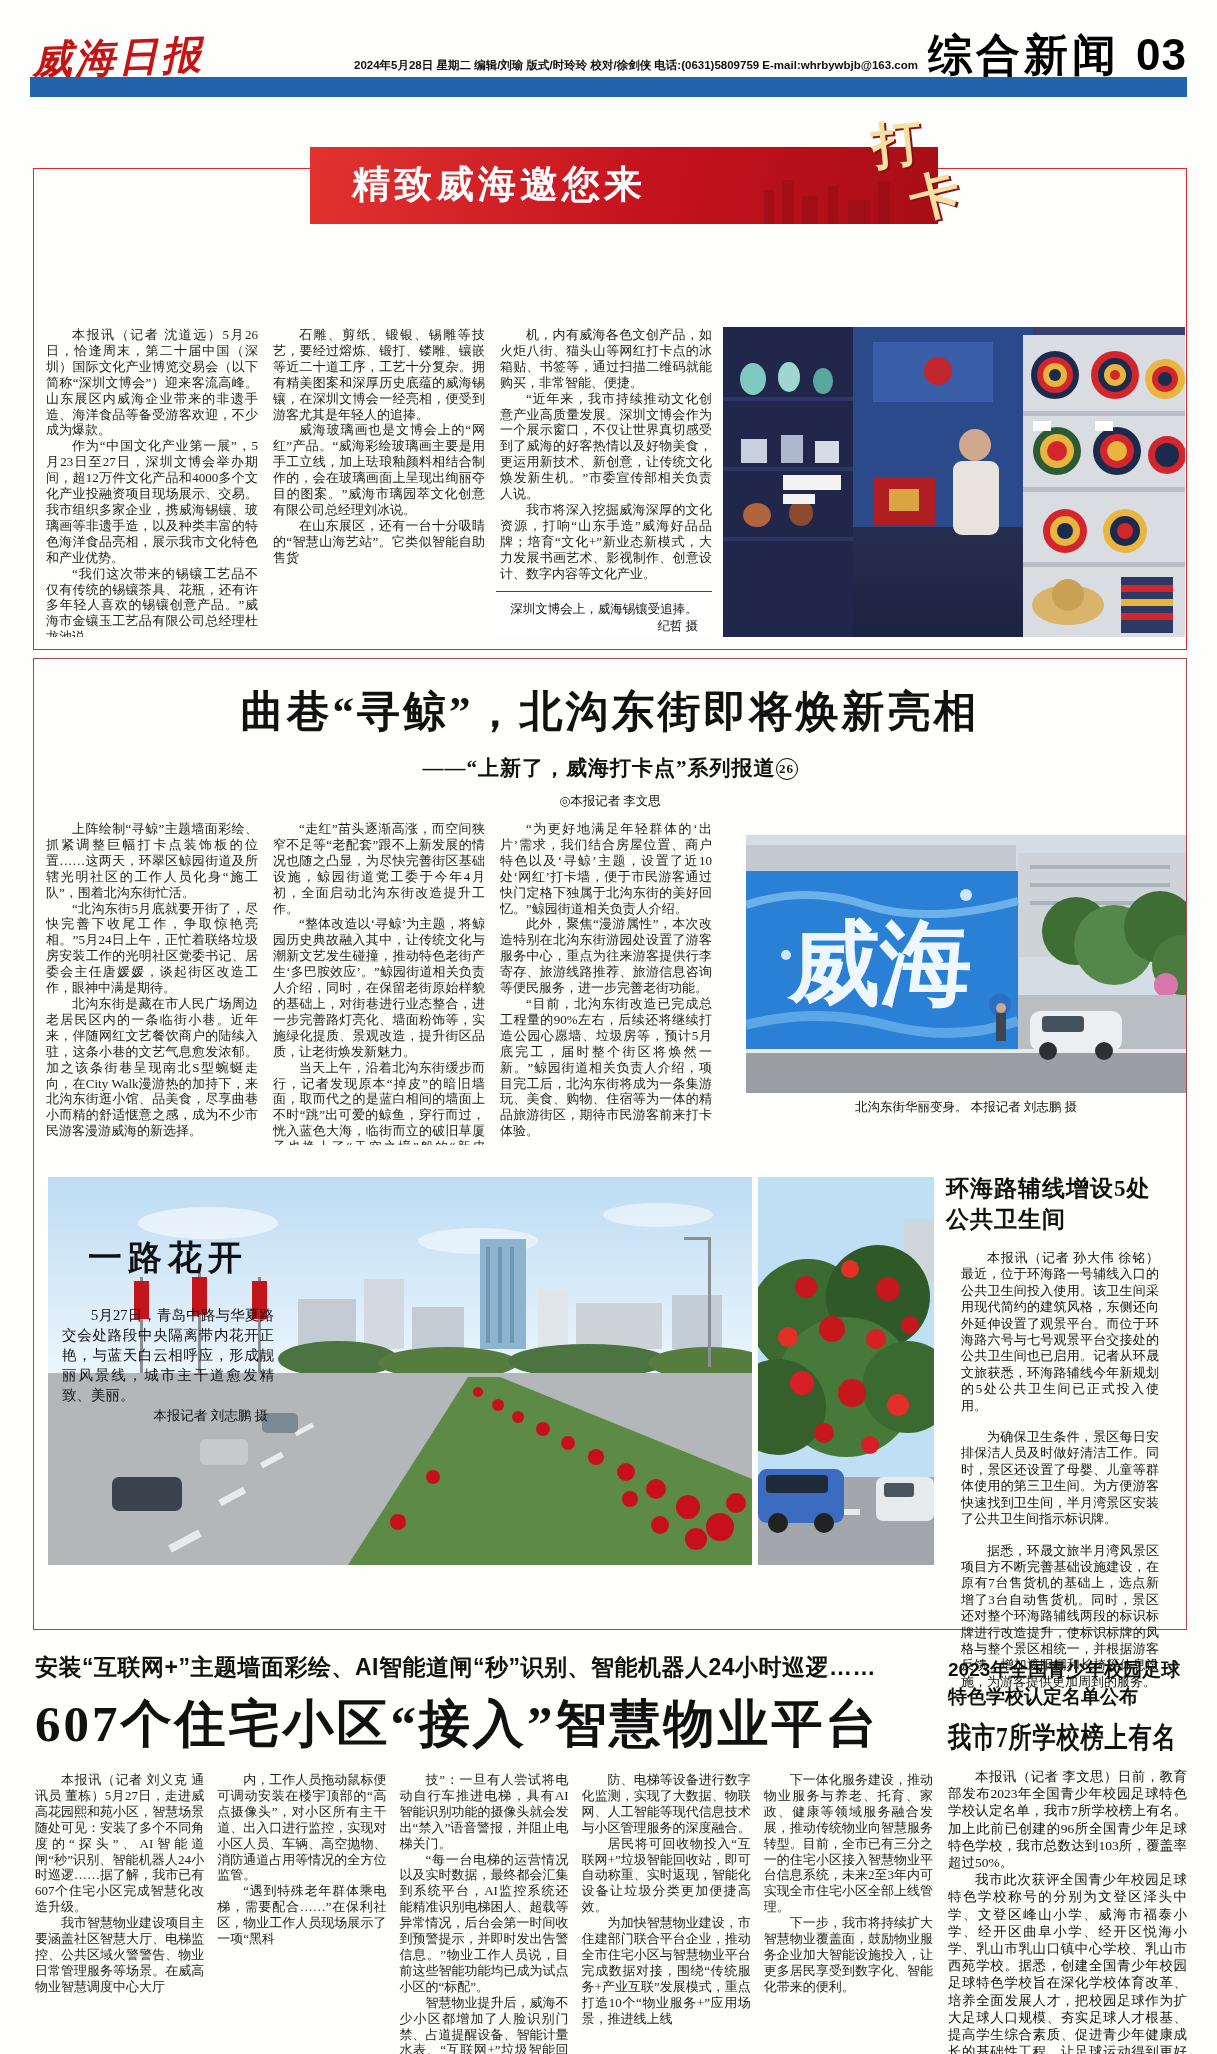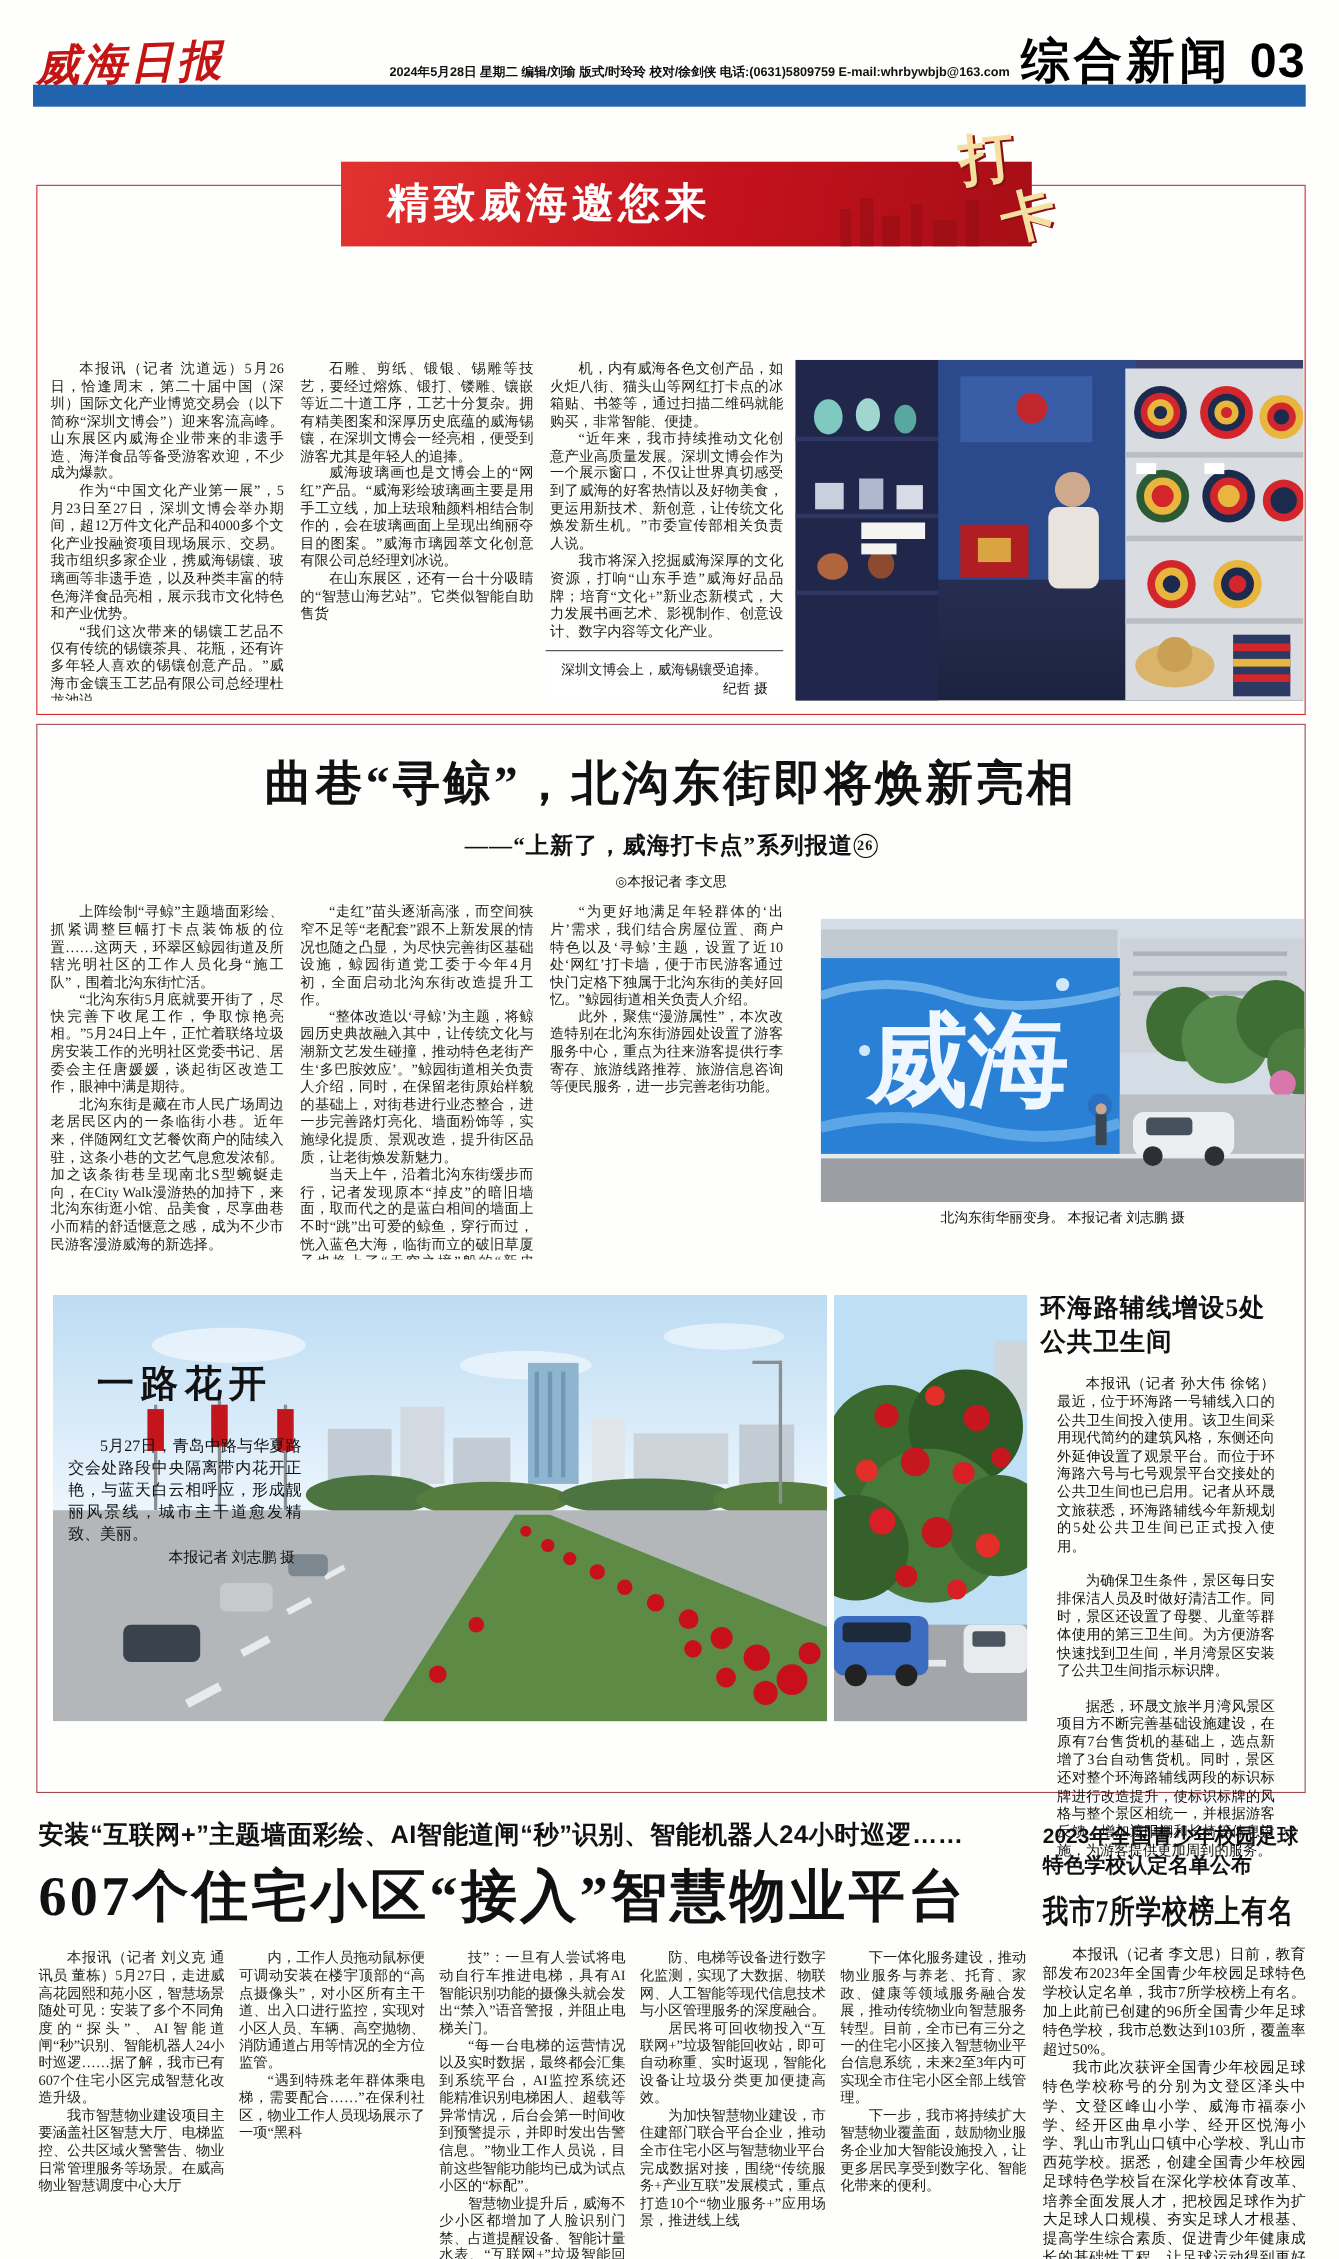--- a/index.html
+++ b/index.html
@@ -219,20 +219,21 @@
           <p>北沟东街是藏在市人民广场周边老居民区内的一条临街小巷。近年来，伴随网红文艺餐饮商户的陆续入驻，这条小巷的文艺气息愈发浓郁。加之该条街巷呈现南北S型蜿蜒走向，在City Walk漫游热的加持下，来北沟东街逛小馆、品美食，尽享曲巷小而精的舒适惬意之感，成为不少市民游客漫游威海的新选择。</p>
         </div>
       <div class="col">
           <p>“走红”苗头逐渐高涨，而空间狭窄不足等“老配套”跟不上新发展的情况也随之凸显，为尽快完善街区基础设施，鲸园街道党工委于今年4月初，全面启动北沟东街改造提升工作。</p>
           <p>“整体改造以‘寻鲸’为主题，将鲸园历史典故融入其中，让传统文化与潮新文艺发生碰撞，推动特色老街产生‘多巴胺效应’。”鲸园街道相关负责人介绍，同时，在保留老街原始样貌的基础上，对街巷进行业态整合，进一步完善路灯亮化、墙面粉饰等，实施绿化提质、景观改造，提升街区品质，让老街焕发新魅力。</p>
           <p>当天上午，沿着北沟东街缓步而行，记者发现原本“掉皮”的暗旧墙面，取而代之的是蓝白相间的墙面上不时“跳”出可爱的鲸鱼，穿行而过，恍入蓝色大海，临街而立的破旧草厦子也换上了“天空之境”般的“新皮肤”。</p>
         </div>
       <div class="col">
           <p>“为更好地满足年轻群体的‘出片’需求，我们结合房屋位置、商户特色以及‘寻鲸’主题，设置了近10处‘网红’打卡墙，便于市民游客通过快门定格下独属于北沟东街的美好回忆。”鲸园街道相关负责人介绍。</p>
           <p>此外，聚焦“漫游属性”，本次改造特别在北沟东街游园处设置了游客服务中心，重点为往来游客提供行李寄存、旅游线路推荐、旅游信息咨询等便民服务，进一步完善老街功能。</p>
+          <p>“目前，北沟东街改造已完成总工程量的90%左右，后续还将继续打造公园心愿墙、垃圾房等，预计5月底完工，届时整个街区将焕然一新。”鲸园街道相关负责人介绍，项目完工后，北沟东街将成为一条集游玩、美食、购物、住宿等为一体的精品旅游街区，期待市民游客前来打卡体验。</p>
         </div>
     </div>
 
     <div class="photo" style="left:712px;top:176px;width:440px;height:258px;">
       <svg width="440" height="258" viewBox="0 0 440 258">
         <rect width="440" height="258" fill="#d4dde6"></rect>
         <rect x="0" y="10" width="270" height="30" fill="#c2c9d1"></rect>
         <rect x="272" y="18" width="168" height="104" fill="#cdd3d9"></rect>
         <rect x="284" y="30" width="140" height="4" fill="#aab2bb"></rect>
           <rect x="284" y="48" width="140" height="4" fill="#aab2bb"></rect>

